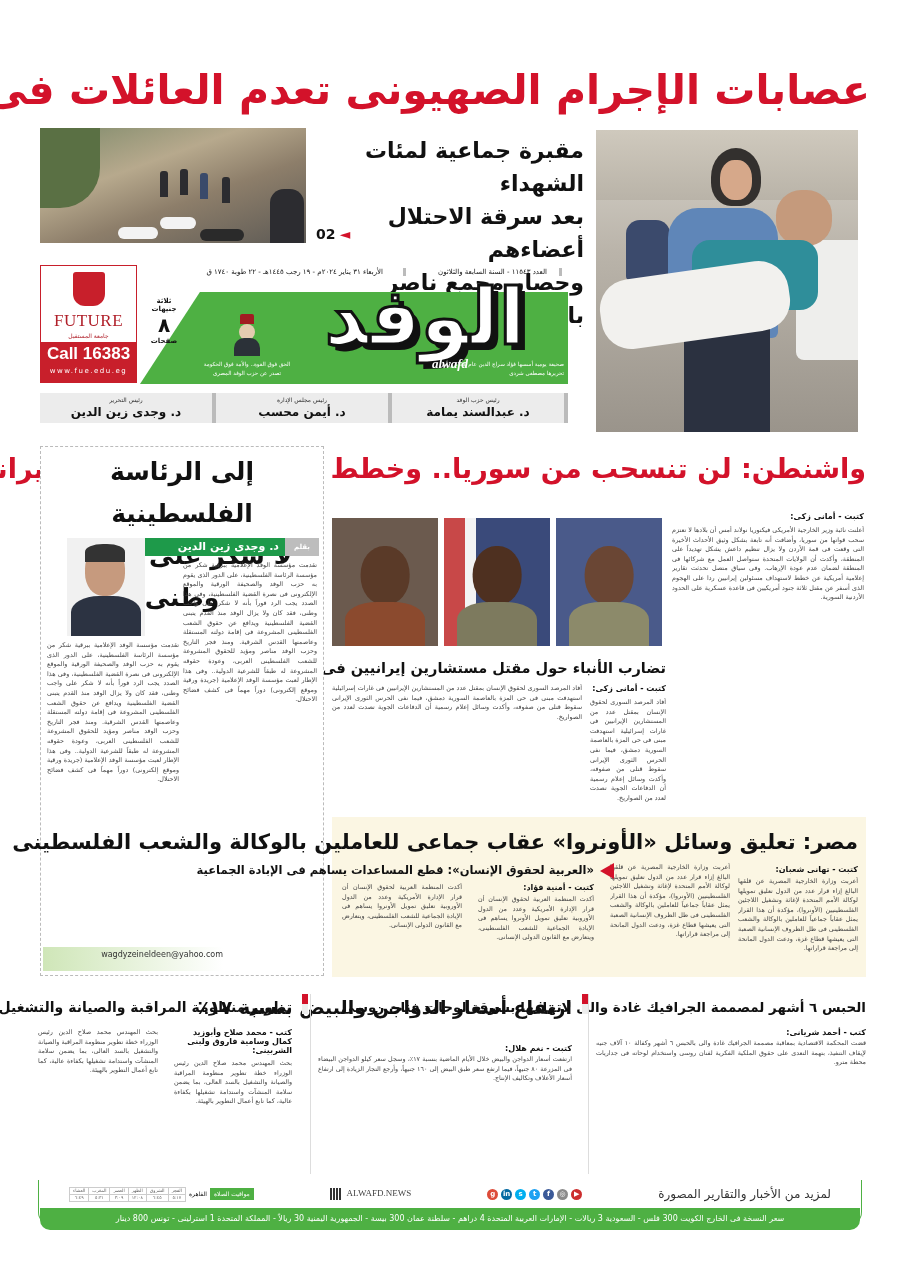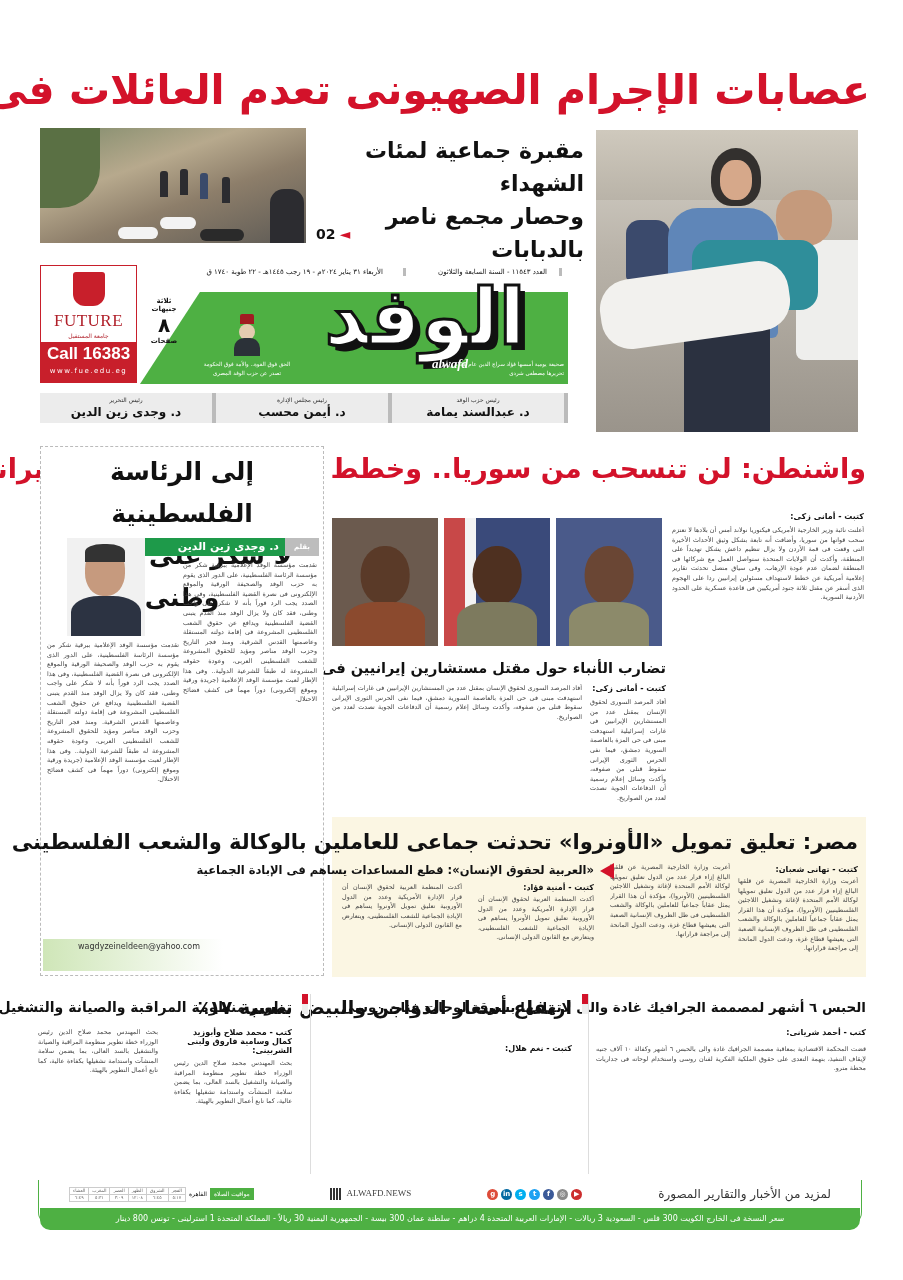--- a/index.html
+++ b/index.html
@@ -52,21 +52,21 @@
   .h3{left:332px;top:656px;width:334px;font-weight:bold;font-size:14.5px;line-height:24px;text-align:right;white-space:nowrap;letter-spacing:-.3px}
   
   .opinion{left:40px;top:446px;width:284px;height:530px;border:1px dashed #bbb;background:#fff}
   .op-head{position:absolute;left:0;right:0;top:4px;font-weight:bold;font-size:25px;line-height:42px;text-align:center}
   .op-bar{position:absolute;left:102px;right:4px;top:91px;height:18px;background:#1e9a4a;color:#fff;font-weight:bold;font-size:11px;line-height:18px;padding-right:40px}
   .op-bar .by{position:absolute;right:0;top:0;height:18px;width:34px;background:#bdbdbd;color:#fff;font-size:7px;text-align:center}
   .op-photo{position:absolute;left:26px;top:91px;width:78px;height:98px;background:#f1f1f1;overflow:hidden}
   .op-photo .face{position:absolute;left:18px;top:8px;width:40px;height:50px;background:#c69a7e;border-radius:45%}
   .op-photo .hair{position:absolute;left:18px;top:6px;width:40px;height:18px;background:#333;border-radius:45% 45% 0 0}
   .op-photo .suit{position:absolute;left:4px;bottom:0;width:70px;height:40px;background:#2c3342;border-radius:40% 40% 0 0}
-  .op-email{position:absolute;left:2px;bottom:4px;width:180px;height:32px;background:linear-gradient(90deg,#cfe6b8,#fff);font-size:8px;line-height:16px;color:#333;direction:ltr;text-align:center;padding-left:12px}
+  .op-email{position:absolute;left:2px;bottom:4px;width:180px;height:24px;background:linear-gradient(90deg,#cfe6b8,#fff);font-size:8px;line-height:16px;color:#333;direction:ltr;text-align:right;padding-left:12px}
   
   .unrwa{left:332px;top:817px;width:534px;height:160px;background:#fbf6e3}
   .unrwa-head{position:absolute;right:8px;top:8px;font-weight:bold;font-size:21px;line-height:34px;white-space:nowrap;letter-spacing:-.4px}
   .unrwa-sub{position:absolute;right:272px;top:44px;font-weight:bold;font-size:11.5px;line-height:18px;white-space:nowrap}
   .red-tri{width:0;height:0;border-top:8px solid transparent;border-bottom:8px solid transparent;border-right:14px solid #d3122a}
   
   .b-head{font-weight:bold;font-size:19px;line-height:26px;white-space:nowrap;text-align:right;letter-spacing:-.4px}
   .red-flag{position:absolute;top:0;width:6px;height:20px;background:linear-gradient(180deg,#d3122a 0 50%,#eee 50% 100%)}
   
   .footer{left:38px;top:1180px;width:824px;height:46px;border:1px solid #4eb043;border-top:none;border-radius:0 0 14px 14px}
@@ -95,20 +95,21 @@
   <div class="fig" style="left:182px;bottom:40px"></div>
   <div class="fig" style="left:230px;bottom:0;width:34px;height:54px;border-radius:14px 14px 0 0"></div>
   <div class="bag" style="left:78px;width:40px"></div>
   <div class="bag" style="left:120px;width:36px;bottom:14px"></div>
   <div class="bag" style="left:160px;width:44px;bottom:2px;background:#2a2a2a"></div>
   <div style="position:absolute;left:0;top:0;width:60px;height:80px;background:#5a7044;border-radius:0 0 40px 0"></div>
 </div>
 
 <div class="abs sub-head">
   <div>مقبرة جماعية لمئات الشهداء</div>
+  <div>بعد سرقة الاحتلال أعضاءهم</div>
   <div>وحصار مجمع ناصر بالدبابات</div>
 </div>
 <div class="abs page-ref">
   <span>02</span><span class="arrow">◄</span>
 </div>
 
 <div class="abs photo photo-main">
   <div class="shape" style="left:0;top:0;width:262px;height:70px;background:linear-gradient(180deg,#cfc9bd,#b9b3a8)"></div>
   <div class="shape" style="left:200px;top:110px;width:62px;height:120px;background:#eeeeec;border-radius:8px 0 0 8px"></div>
   <div class="shape" style="left:30px;top:90px;width:44px;height:60px;background:#3b4a6c;border-radius:14px 14px 4px 4px"></div>
@@ -204,41 +205,42 @@
     <div class="suit"></div>
     <div class="face"></div>
     <div class="hair"></div>
   </div>
   <div class="body-text" style="position:absolute;right:6px;top:114px;width:134px;height:390px">تقدمت مؤسسة الوفد الإعلامية ببرقية شكر من مؤسسة الرئاسة الفلسطينية، على الدور الذى يقوم به حزب الوفد والصحيفة الورقية والموقع الإلكترونى فى نصرة القضية الفلسطينية، وفى هذا الصدد يجب الرد فوراً بأنه لا شكر على واجب وطنى، فقد كان ولا يزال الوفد منذ القدم يتبنى القضية الفلسطينية ويدافع عن حقوق الشعب الفلسطينى المشروعة فى إقامة دولته المستقلة وعاصمتها القدس الشرقية. ومنذ فجر التاريخ وحزب الوفد مناصر ومؤيد للحقوق المشروعة للشعب الفلسطينى العربى، وعودة حقوقه المشروعة له طبقاً للشرعية الدولية.. وفى هذا الإطار لعبت مؤسسة الوفد الإعلامية (جريدة ورقية وموقع إلكترونى) دوراً مهماً فى كشف فضائح الاحتلال.</div>
   <div class="body-text" style="position:absolute;left:6px;top:194px;width:132px;height:310px">تقدمت مؤسسة الوفد الإعلامية ببرقية شكر من مؤسسة الرئاسة الفلسطينية، على الدور الذى يقوم به حزب الوفد والصحيفة الورقية والموقع الإلكترونى فى نصرة القضية الفلسطينية، وفى هذا الصدد يجب الرد فوراً بأنه لا شكر على واجب وطنى، فقد كان ولا يزال الوفد منذ القدم يتبنى القضية الفلسطينية ويدافع عن حقوق الشعب الفلسطينى المشروعة فى إقامة دولته المستقلة وعاصمتها القدس الشرقية. ومنذ فجر التاريخ وحزب الوفد مناصر ومؤيد للحقوق المشروعة للشعب الفلسطينى العربى، وعودة حقوقه المشروعة له طبقاً للشرعية الدولية.. وفى هذا الإطار لعبت مؤسسة الوفد الإعلامية (جريدة ورقية وموقع إلكترونى) دوراً مهماً فى كشف فضائح الاحتلال.</div>
   <div class="op-email">wagdyzeineldeen@yahoo.com</div>
 </div>
 
 <div class="abs unrwa">
-  <div class="unrwa-head">مصر: تعليق تمويل «الأونروا» تحدثت جماعى للعاملين بالوكالة والشعب الفلسطينى</div>
+  <div class="unrwa-head">مصر: تعليق وسائل «الأونروا» عقاب جماعى للعاملين بالوكالة والشعب الفلسطينى</div>
   <div class="byline" style="position:absolute;right:8px;top:48px;width:120px">كتبت - تهانى شعبان:</div>
   <div class="body-text" style="position:absolute;right:8px;top:60px;width:120px;height:94px">أعربت وزارة الخارجية المصرية عن قلقها البالغ إزاء قرار عدد من الدول تعليق تمويلها لوكالة الأمم المتحدة لإغاثة وتشغيل اللاجئين الفلسطينيين (الأونروا)، مؤكدة أن هذا القرار يمثل عقاباً جماعياً للعاملين بالوكالة والشعب الفلسطينى فى ظل الظروف الإنسانية الصعبة التى يعيشها قطاع غزة، ودعت الدول المانحة إلى مراجعة قراراتها.</div>
   <div class="body-text" style="position:absolute;right:136px;top:46px;width:120px;height:108px">أعربت وزارة الخارجية المصرية عن قلقها البالغ إزاء قرار عدد من الدول تعليق تمويلها لوكالة الأمم المتحدة لإغاثة وتشغيل اللاجئين الفلسطينيين (الأونروا)، مؤكدة أن هذا القرار يمثل عقاباً جماعياً للعاملين بالوكالة والشعب الفلسطينى فى ظل الظروف الإنسانية الصعبة التى يعيشها قطاع غزة، ودعت الدول المانحة إلى مراجعة قراراتها.</div>
   <div class="red-tri" style="position:absolute;right:252px;top:46px"></div>
   <div class="unrwa-sub">«العربية لحقوق الإنسان»: قطع المساعدات يساهم فى الإبادة الجماعية</div>
   <div class="byline" style="position:absolute;right:272px;top:66px;width:116px">كتبت - أمنية فؤاد:</div>
   <div class="body-text" style="position:absolute;right:272px;top:78px;width:116px;height:76px">أكدت المنظمة العربية لحقوق الإنسان أن قرار الإدارة الأمريكية وعدد من الدول الأوروبية تعليق تمويل الأونروا يساهم فى الإبادة الجماعية للشعب الفلسطينى، ويتعارض مع القانون الدولى الإنسانى.</div>
   <div class="body-text" style="position:absolute;left:10px;top:66px;width:120px;height:88px">أكدت المنظمة العربية لحقوق الإنسان أن قرار الإدارة الأمريكية وعدد من الدول الأوروبية تعليق تمويل الأونروا يساهم فى الإبادة الجماعية للشعب الفلسطينى، ويتعارض مع القانون الدولى الإنسانى.</div>
 </div>
 
 <div class="abs" style="left:596px;top:994px;width:270px">
   <div class="b-head" style="font-size:13.5px">الحبس ٦ أشهر لمصممة الجرافيك غادة والى لاتهامها بسرقة لوحات فنان روسى</div>
   <div class="byline" style="margin-top:8px">كتب - أحمد شريانى:</div>
-  <div class="body-text" style="height:130px;margin-top:8px">قضت المحكمة الاقتصادية بمعاقبة مصممة الجرافيك غادة والى بالحبس ٦ أشهر وكفالة ١٠ آلاف جنيه لإيقاف التنفيذ، بتهمة التعدى على حقوق الملكية الفكرية لفنان روسى واستخدام لوحاته فى جداريات محطة مترو.</div>
+  <div class="body-text" style="height:130px;margin-top:2px">قضت المحكمة الاقتصادية بمعاقبة مصممة الجرافيك غادة والى بالحبس ٦ أشهر وكفالة ١٠ آلاف جنيه لإيقاف التنفيذ، بتهمة التعدى على حقوق الملكية الفكرية لفنان روسى واستخدام لوحاته فى جداريات محطة مترو.</div>
 </div>
 <div class="abs" style="left:588px;top:994px;width:1px;height:180px;background:#ddd"></div>
 <div class="abs" style="left:318px;top:994px;width:264px">
   <div class="red-flag" style="right:-6px"></div>
   <div class="b-head" style="padding-right:10px">ارتفاع أسعار الدواجن والبيض بنسبة ١٧٪</div>
   <div class="byline" style="margin-top:24px;padding-right:10px">كتبت - نغم هلال:</div>
+  <div class="body-text" style="height:130px;margin-top:2px;padding-right:10px">ارتفعت أسعار الدواجن والبيض خلال الأيام الماضية بنسبة ١٧٪، وسجل سعر كيلو الدواجن البيضاء فى المزرعة ٨٠ جنيهاً، فيما ارتفع سعر طبق البيض إلى ١٦٠ جنيهاً، وأرجع التجار الزيادة إلى ارتفاع أسعار الأعلاف وتكاليف الإنتاج.</div>
 </div>
 <div class="abs" style="left:310px;top:994px;width:1px;height:180px;background:#ddd"></div>
 <div class="abs" style="left:38px;top:994px;width:264px">
   <div class="red-flag" style="right:-6px"></div>
   <div class="b-head" style="padding-right:10px;font-size:14px">تطوير منظومة المراقبة والصيانة والتشغيل بالسد العالى</div>
   <div class="byline" style="margin-top:8px;padding-right:10px;width:130px;margin-right:auto;margin-left:0;float:right">كتب - محمد صلاح وأبوزيد كمال وسامية فاروق ولبنى الشربينى:</div>
   <div class="body-text" style="height:140px;margin-top:8px;width:120px;float:left">بحث المهندس محمد صلاح الدين رئيس الوزراء خطة تطوير منظومة المراقبة والصيانة والتشغيل بالسد العالى، بما يضمن سلامة المنشآت واستدامة تشغيلها بكفاءة عالية، كما تابع أعمال التطوير بالهيئة.</div>
   <div class="body-text" style="height:120px;margin-top:4px;width:128px;float:right;clear:right;padding-right:10px">بحث المهندس محمد صلاح الدين رئيس الوزراء خطة تطوير منظومة المراقبة والصيانة والتشغيل بالسد العالى، بما يضمن سلامة المنشآت واستدامة تشغيلها بكفاءة عالية، كما تابع أعمال التطوير بالهيئة.</div>
 </div>
 

